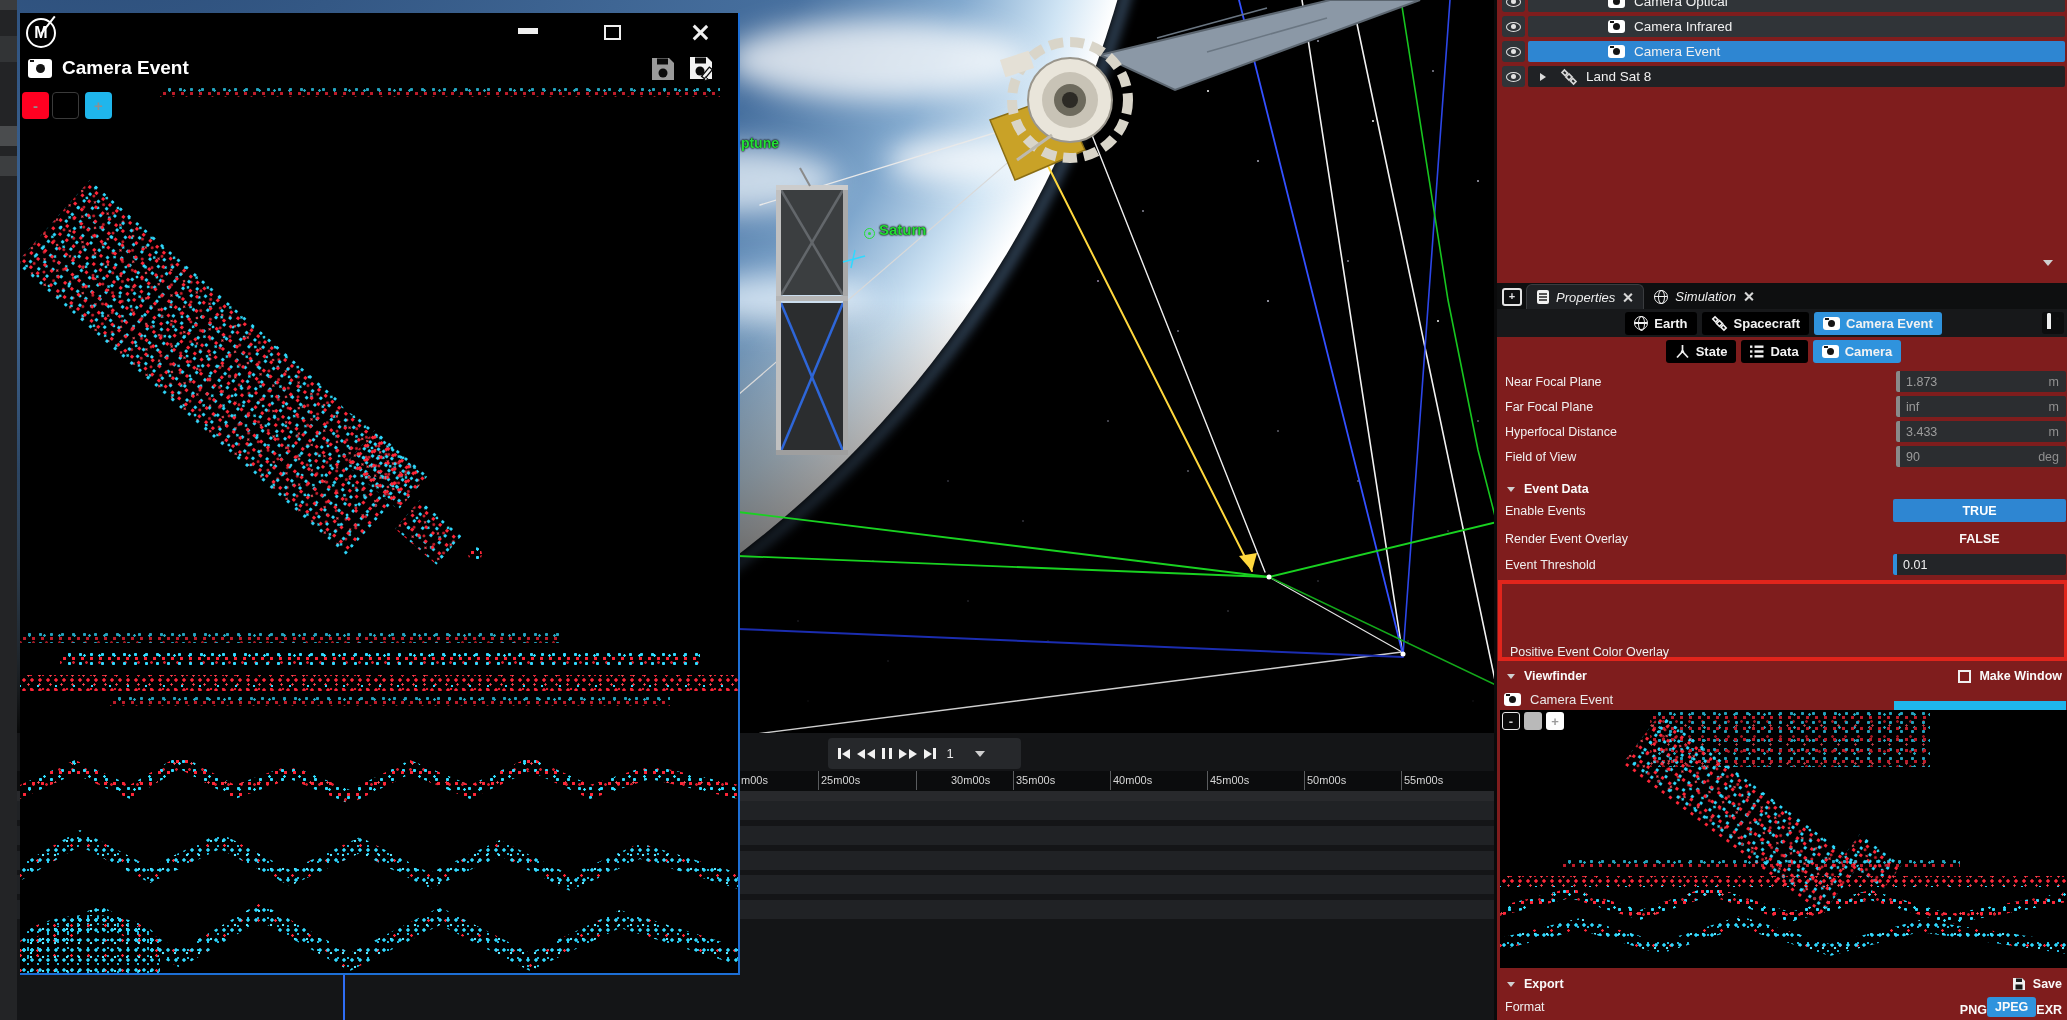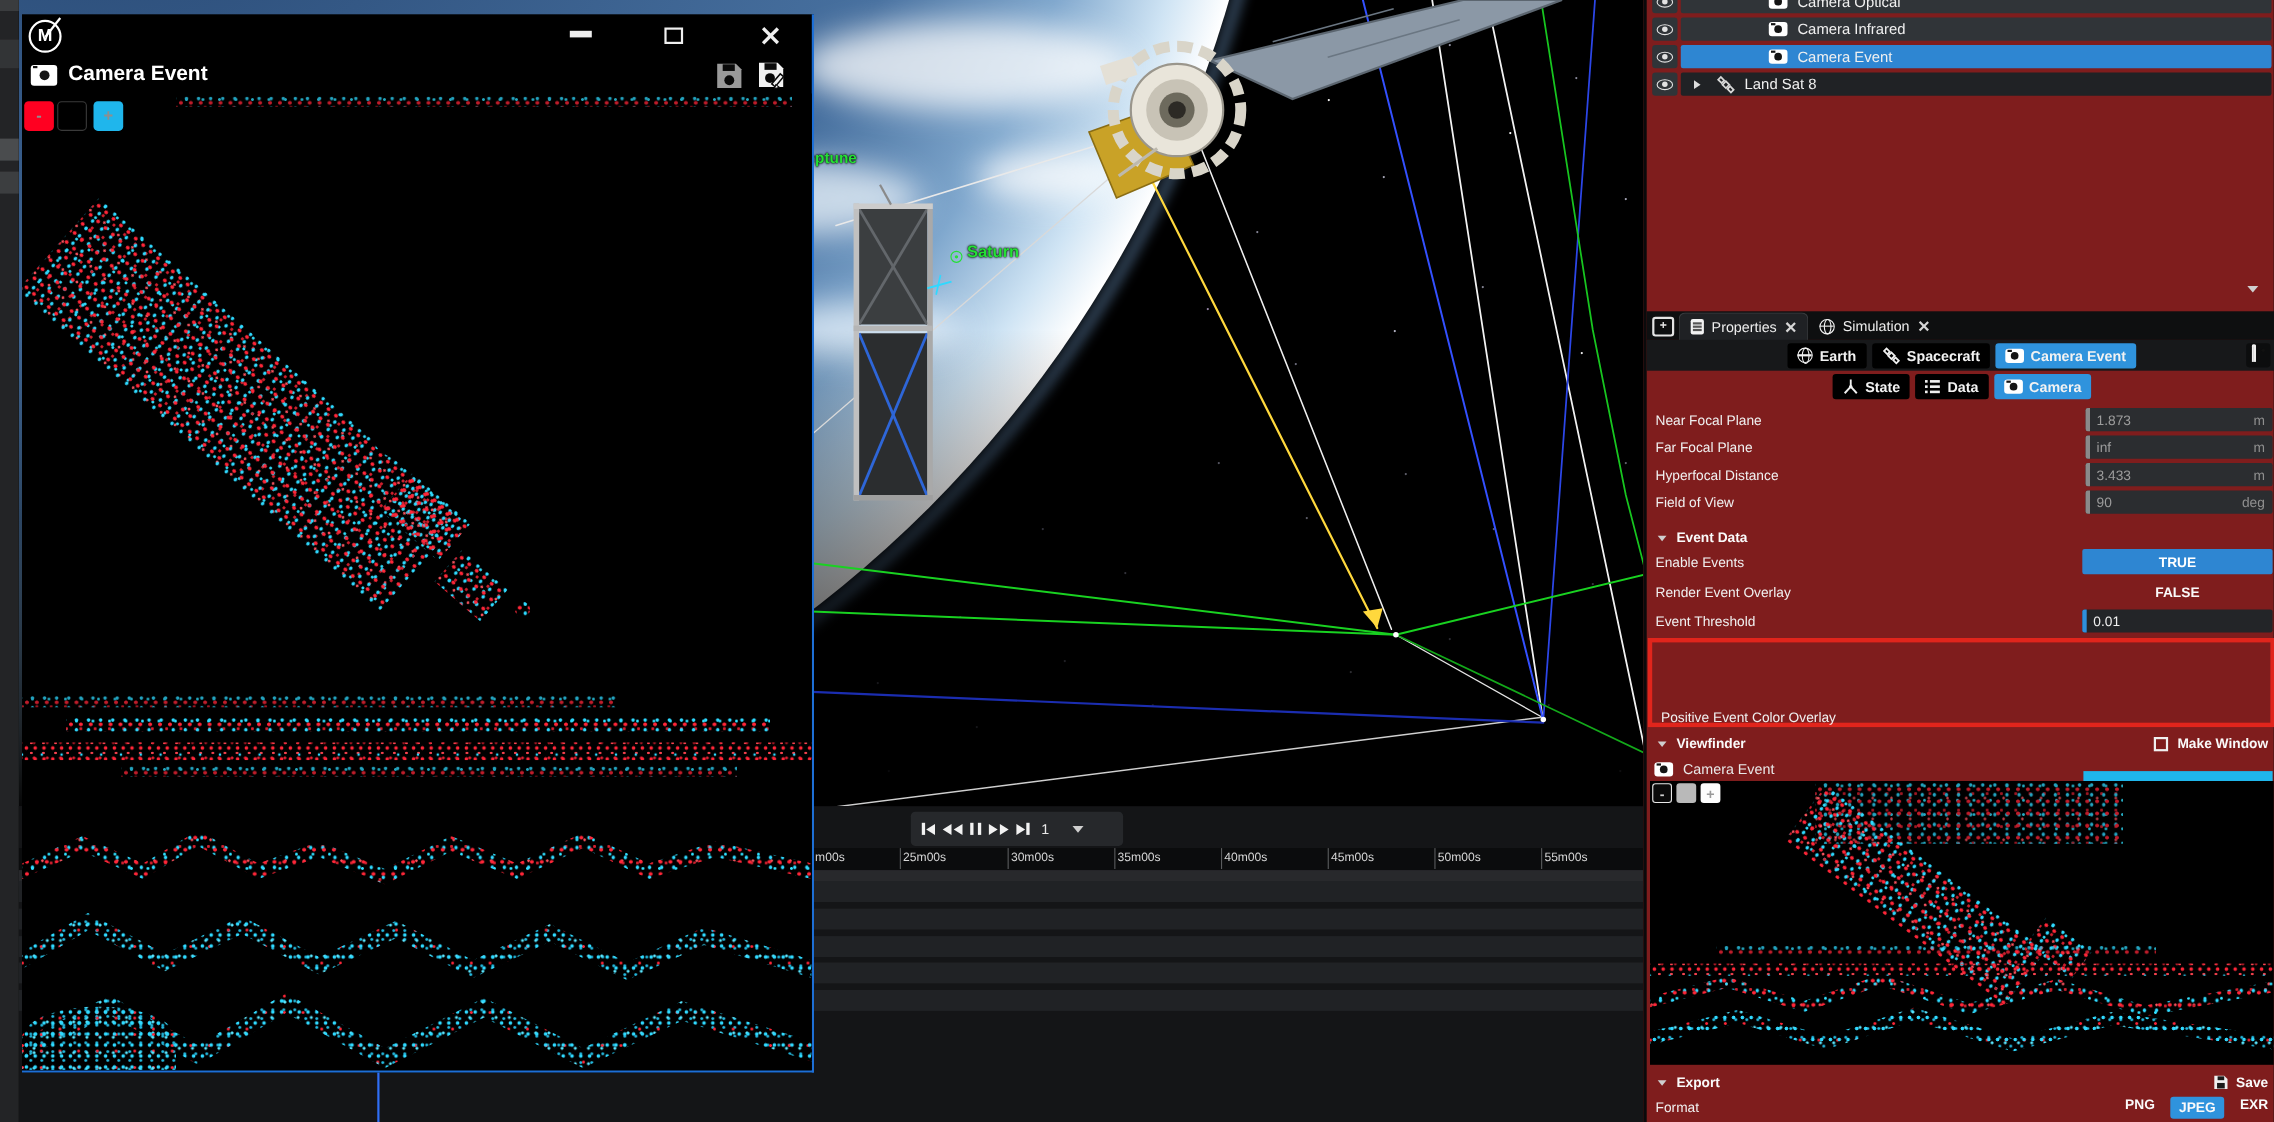--- a/index.html
+++ b/index.html
@@ -71,21 +71,21 @@
   .cam-tile::before { content:""; position:absolute; left:5px; top:3px; width:7px; height:7px;
                       border-radius:50%; background:#141414; }
   .cam-tile::after { content:""; position:absolute; left:2px; top:1px; width:4px; height:2px; background:#141414; }
   .caret-right { width:0; height:0; border-top:4.5px solid transparent; border-bottom:4.5px solid transparent;
                  border-left:6px solid #dcdcdc; display:inline-block; }
   .sat-i { flex:none; }
   #rp-caret { position:absolute; right:14px; top:260px; }
 
   #rp-tabbar { position:absolute; left:0; top:283px; width:573px; height:26px; background:#0e0f10;
                display:flex; align-items:flex-end; }
-  .tab { height:25px; display:flex; align-items:center; gap:7px; padding:0 10px; color:#ededed; font-size:13px; }
+  .tab { height:25px; display:flex; align-items:center; gap:7px; padding:0 10px; color:#ededed; font-size:13px;font-style:italic; }
   .tab.active { background:#1f2124; border:1px solid #3a3c3f; border-bottom:none; border-radius:6px 6px 0 0; }
   .x-icon { position:relative; width:11px; height:11px; display:inline-block; }
   .x-icon::before,.x-icon::after { content:""; position:absolute; left:5px; top:0; width:1.8px; height:11px;
                background:#d6d6d6; }
   .x-icon::before { transform:rotate(45deg); } .x-icon::after { transform:rotate(-45deg); }
   .doc-i { width:12px; height:14px; background:#f2f2f2; border-radius:2px; position:relative; }
   .doc-i::after { content:""; position:absolute; left:2px; top:3px; width:8px; height:1.5px; background:#555;
                   box-shadow:0 3px 0 #555, 0 6px 0 #555; }
   .globe-i { width:14px; height:14px; border:1.5px solid #f0f0f0; border-radius:50%; position:relative; flex:none; }
   .globe-i::before { content:""; position:absolute; left:3px; top:-1px; width:5px; height:12.5px;
@@ -310,21 +310,21 @@
       </span>
     <span id="tl-speed">1</span>
     <span class="caret-down" style="margin-left:14px"></span>
   </div>
   <div id="tl-ruler" class="abs">
     <span class="tick-mark" style="left:722px"></span>
     <span class="tick-label" style="left:724px">m00s</span>
     <span class="tick-mark" style="left:801px"></span>
     <span class="tick-label" style="left:804px">25m00s</span>
     <span class="tick-mark" style="left:899px"></span>
-    <span class="tick-label" style="left:902px">30m00s</span>
+    <span class="tick-label" style="left:934px">30m00s</span>
     <span class="tick-mark" style="left:996px"></span>
     <span class="tick-label" style="left:999px">35m00s</span>
     <span class="tick-mark" style="left:1093px"></span>
     <span class="tick-label" style="left:1096px">40m00s</span>
     <span class="tick-mark" style="left:1190px"></span>
     <span class="tick-label" style="left:1193px">45m00s</span>
     <span class="tick-mark" style="left:1287px"></span>
     <span class="tick-label" style="left:1290px">50m00s</span>
     <span class="tick-mark" style="left:1384px"></span>
     <span class="tick-label" style="left:1387px">55m00s</span>
@@ -544,21 +544,21 @@
       <svg class="floppy" width="14" height="14">
         <path d="M1 1 h9 L13 4 V13 H1 Z" fill="#f0f0f0"></path>
         <rect x="4" y="1.5" width="6" height="3.5" fill="#1a1a1a"></rect>
           <rect x="3.5" y="7.5" width="7" height="5" fill="#1a1a1a"></rect>
       </svg>
       <span>Save</span>
     </span>
   </div>
   <div class="prow" id="export-row" style="top:996px">
     <span class="lbl">Format</span>
-    <span style="position:absolute;right:8px;display:flex;align-items:flex-start;gap:14px">
+    <span style="position:absolute;right:8px;display:flex;align-items:flex-end;">
       <span class="fmt">PNG</span>
       <span class="fmt fmt-chip">JPEG</span>
       <span class="fmt">EXR</span>
     </span>
   </div>
 </div>
 
 <div id="fwin" class="abs">
   <div id="fw-logo">M</div>
   <span class="win-dash" style="left:498px;top:15px;"></span>

